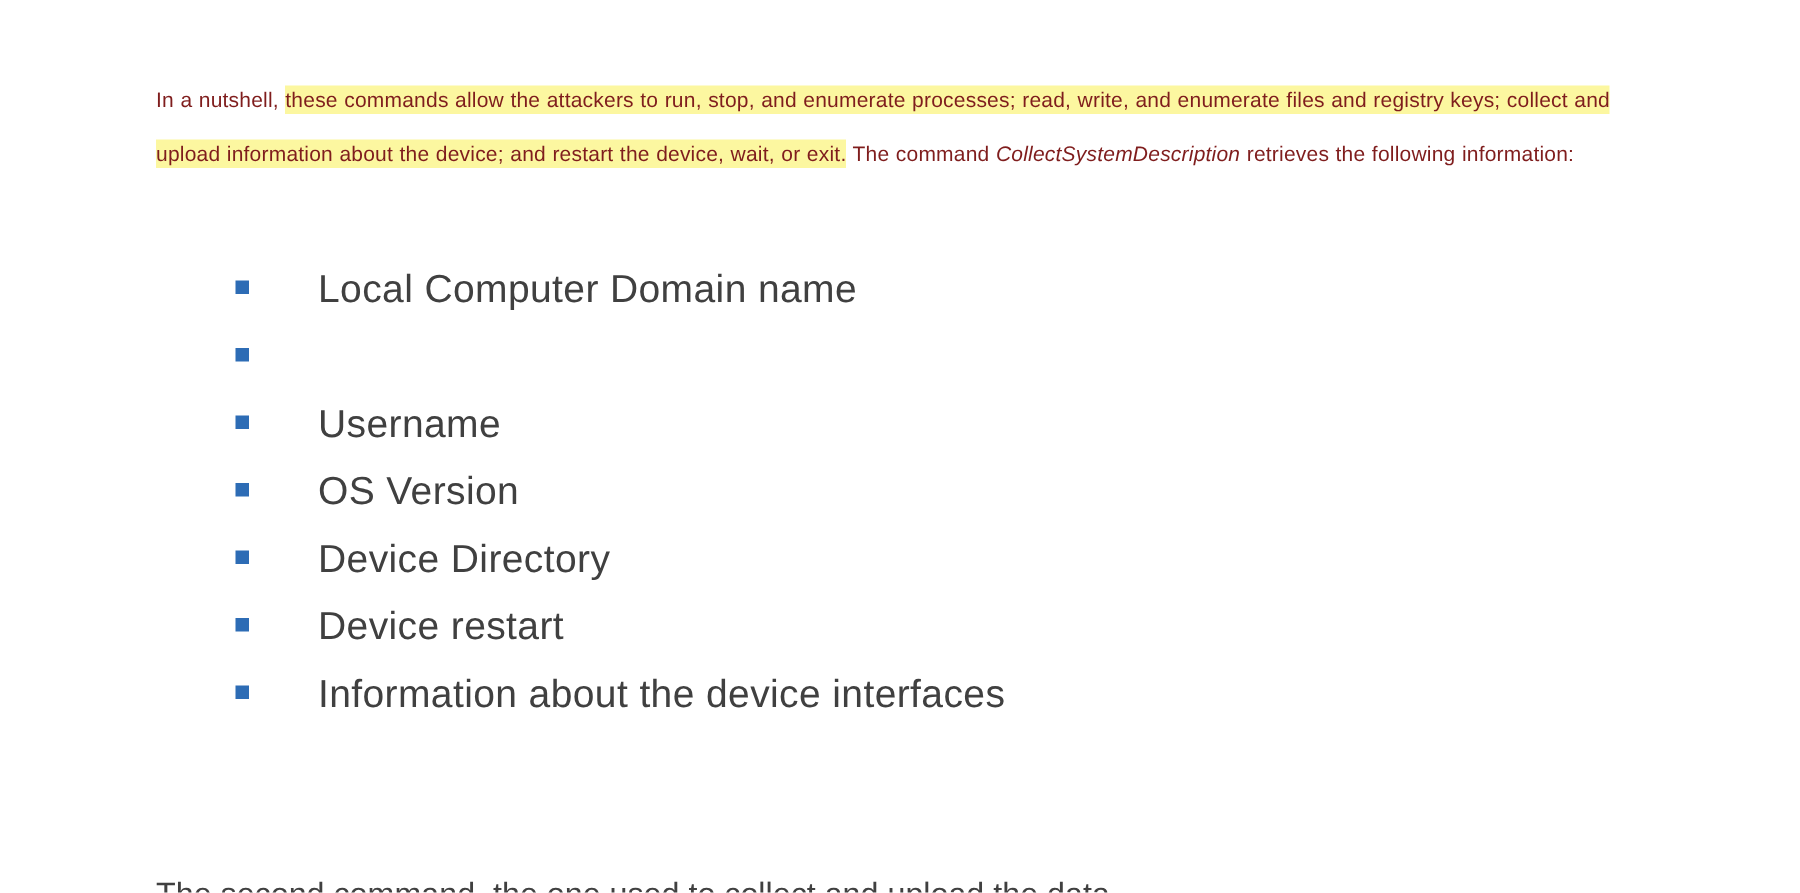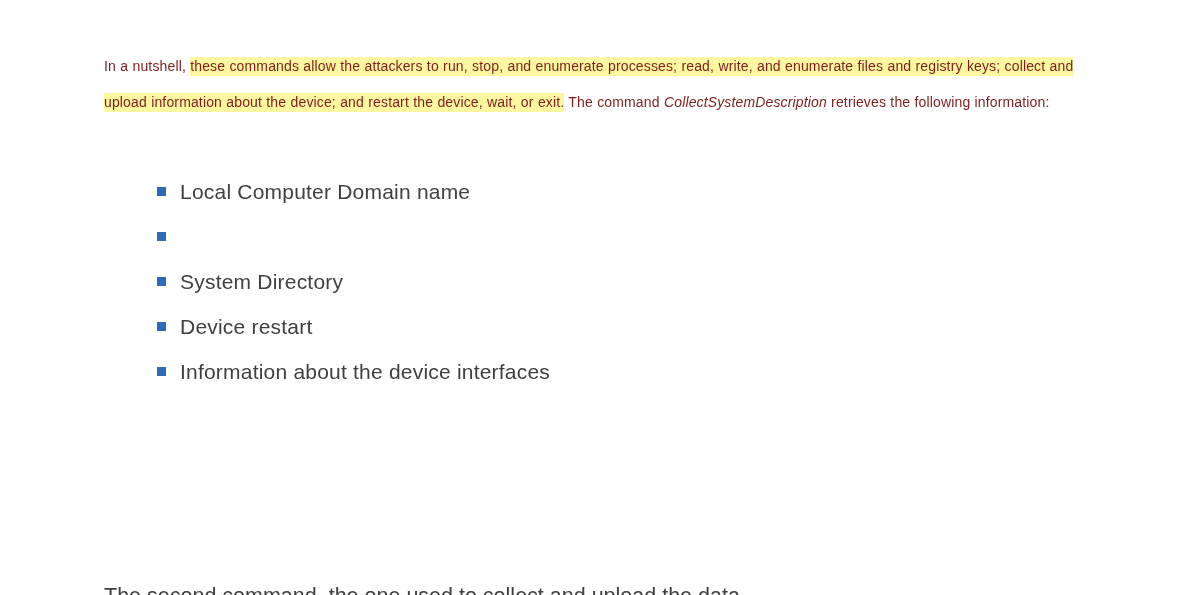--- a/index.html
+++ b/index.html
@@ -67,25 +67,26 @@
   .bullet-marker {
     width: 9px;
     height: 9px;
     background: #2d6cb5;
     flex: 0 0 auto;
     margin-top: 9px;
     margin-right: 14px;
   }
 
   .bullet-text {
-    font-size: 21px;
+    font-size: 26px;
     line-height: 28px;
     color: #404040;
     letter-spacing: 0.01em;
     white-space: nowrap;
+    margin-left: 32px;
   }
 
   
   .clipped-line {
     position: absolute;
     left: 104px;
     top: 578px;
     width: 1000px;
     height: 17px;
     overflow: hidden;
@@ -107,25 +108,33 @@
     <li class="bullet-item">
       <span class="bullet-marker"></span>
       <span class="bullet-text">Local Computer Domain name</span>
     </li>
 
     <li class="bullet-item">
       <span class="bullet-marker"></span>
     </li>
 
 
-
+    <li class="bullet-item">
+      <span class="bullet-marker"></span>
+      <span class="bullet-text">Username</span>
+    </li>
 
     <li class="bullet-item">
       <span class="bullet-marker"></span>
-      <span class="bullet-text">System Directory</span>
+      <span class="bullet-text">OS Version</span>
+    </li>
+
+    <li class="bullet-item">
+      <span class="bullet-marker"></span>
+      <span class="bullet-text">Device Directory</span>
     </li>
 
     <li class="bullet-item">
       <span class="bullet-marker"></span>
       <span class="bullet-text">Device restart</span>
     </li>
 
     <li class="bullet-item">
       <span class="bullet-marker"></span>
       <span class="bullet-text">Information about the device interfaces</span>

